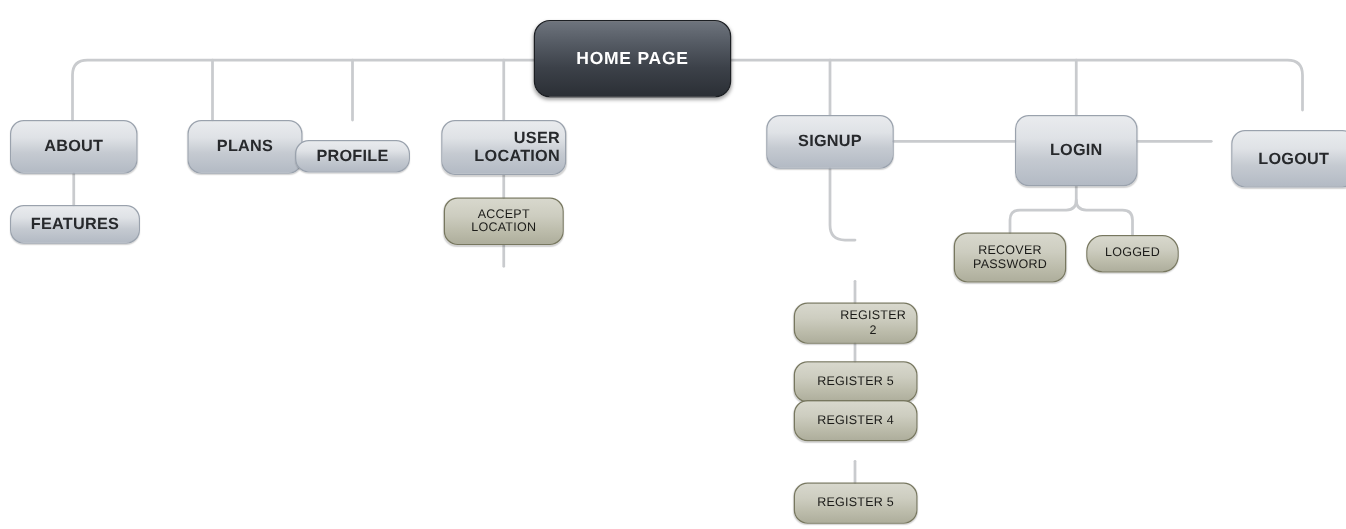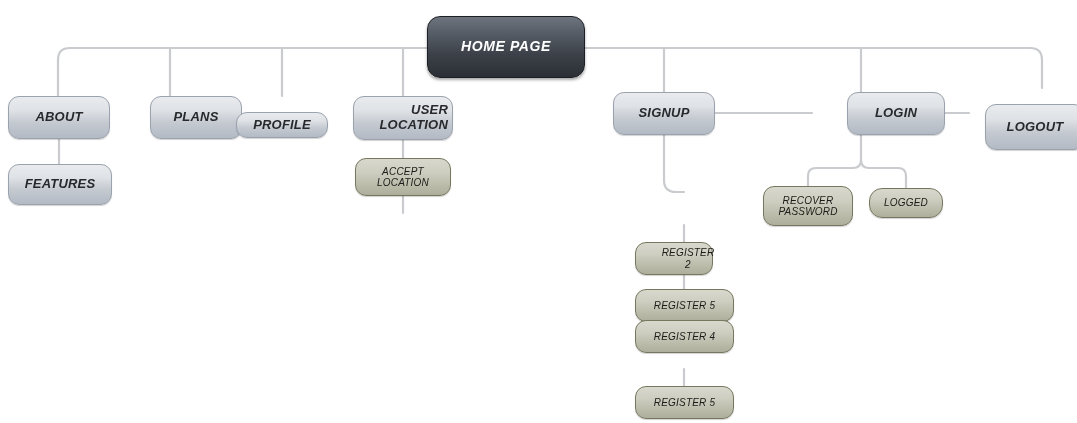--- a/index.html
+++ b/index.html
@@ -14,21 +14,21 @@
   .node{
     position:absolute;
     box-sizing:border-box;
     display:flex;align-items:center;justify-content:center;
     text-align:center;
     border-radius:11px;
     line-height:1.12;
     letter-spacing:.2px;
     z-index:2;
   }
-  .node span{display:block;padding:0 4px;font-style:italic;}
+  .node span{display:block;padding:0 4px;}
 
   
   .silver{
     background:linear-gradient(180deg,#e9ebee 0%,#dfe2e6 32%,#c5cad1 62%,#b3bac4 100%);
     border:1px solid #9aa2ad;
     color:#27292c;
     font-weight:bold;
     font-size:13px;
     box-shadow:0 1px 1px rgba(0,0,0,.18);
   }
@@ -88,51 +88,51 @@
       <path d="M910,113 L969,113"></path>
     </g>
   </svg>
 
   <div class="node dark" style="left:427px;top:16px;width:158px;height:62px;">
       <span>HOME PAGE</span>
     </div>
   <div class="node silver" style="left:8px;top:96px;width:102px;height:43px;">
       <span>ABOUT</span>
     </div>
-  <div class="node silver" style="left:8px;top:164px;width:104px;height:41px;">
+  <div class="node silver" style="left:8px;top:164px;width:104px;height:31px;">
       <span>FEATURES</span>
     </div>
   <div class="node silver" style="left:122px;top:96px;width:92px;height:43px;margin-left:28px;">
       <span>PLANS</span>
     </div>
   <div class="node silver" style="left:236px;top:112px;width:92px;height:26px;">
       <span>PROFILE</span>
     </div>
   <div class="node silver" style="left:353px;top:96px;width:100px;height:44px;text-align:right;">
       <span>USER LOCATION</span>
     </div>
   <div class="node khaki" style="left:355px;top:158px;width:96px;height:38px;">
       <span>ACCEPT LOCATION</span>
     </div>
   <div class="node silver" style="left:613px;top:92px;width:102px;height:43px;">
       <span>SIGNUP</span>
     </div>
-  <div class="node khaki" style="left:635px;top:242px;width:78px;height:33px;padding-left:28px;">
+  <div class="node khaki" style="left:635px;top:242px;width:99px;height:33px;padding-left:28px;">
       <span>REGISTER 2</span>
     </div>
   <div class="node khaki" style="left:635px;top:289px;width:99px;height:33px;">
       <span>REGISTER 5</span>
     </div>
   <div class="node khaki" style="left:635px;top:320px;width:99px;height:33px;">
       <span>REGISTER 4</span>
     </div>
   <div class="node khaki" style="left:635px;top:386px;width:99px;height:33px;">
       <span>REGISTER 5</span>
     </div>
-  <div class="node silver" style="left:847px;top:92px;width:98px;height:43px;text-align:center;">
+  <div class="node silver" style="left:812px;top:92px;width:98px;height:57px;text-align:center;">
       <span>LOGIN</span>
     </div>
   <div class="node khaki" style="left:763px;top:186px;width:90px;height:40px;">
       <span>RECOVER PASSWORD</span>
     </div>
   <div class="node khaki" style="left:869px;top:188px;width:74px;height:30px;border-radius:13px;">
       <span>LOGGED</span>
     </div>
   <div class="node silver" style="left:969px;top:104px;width:100px;height:46px;margin-left:16px;">
       <span>LOGOUT</span>

